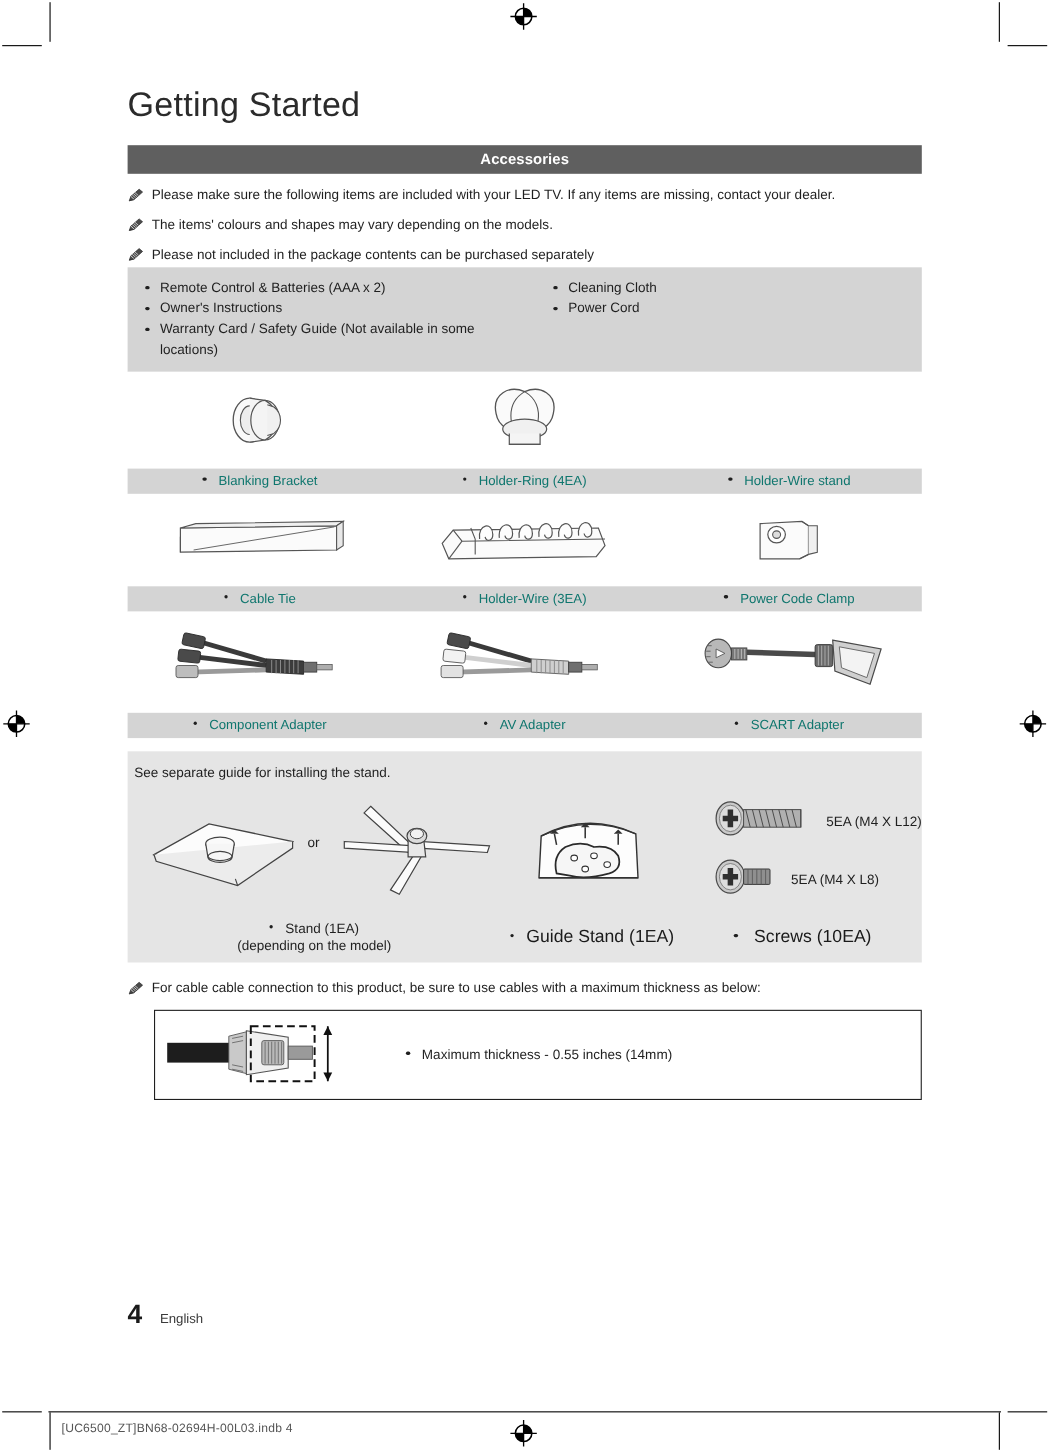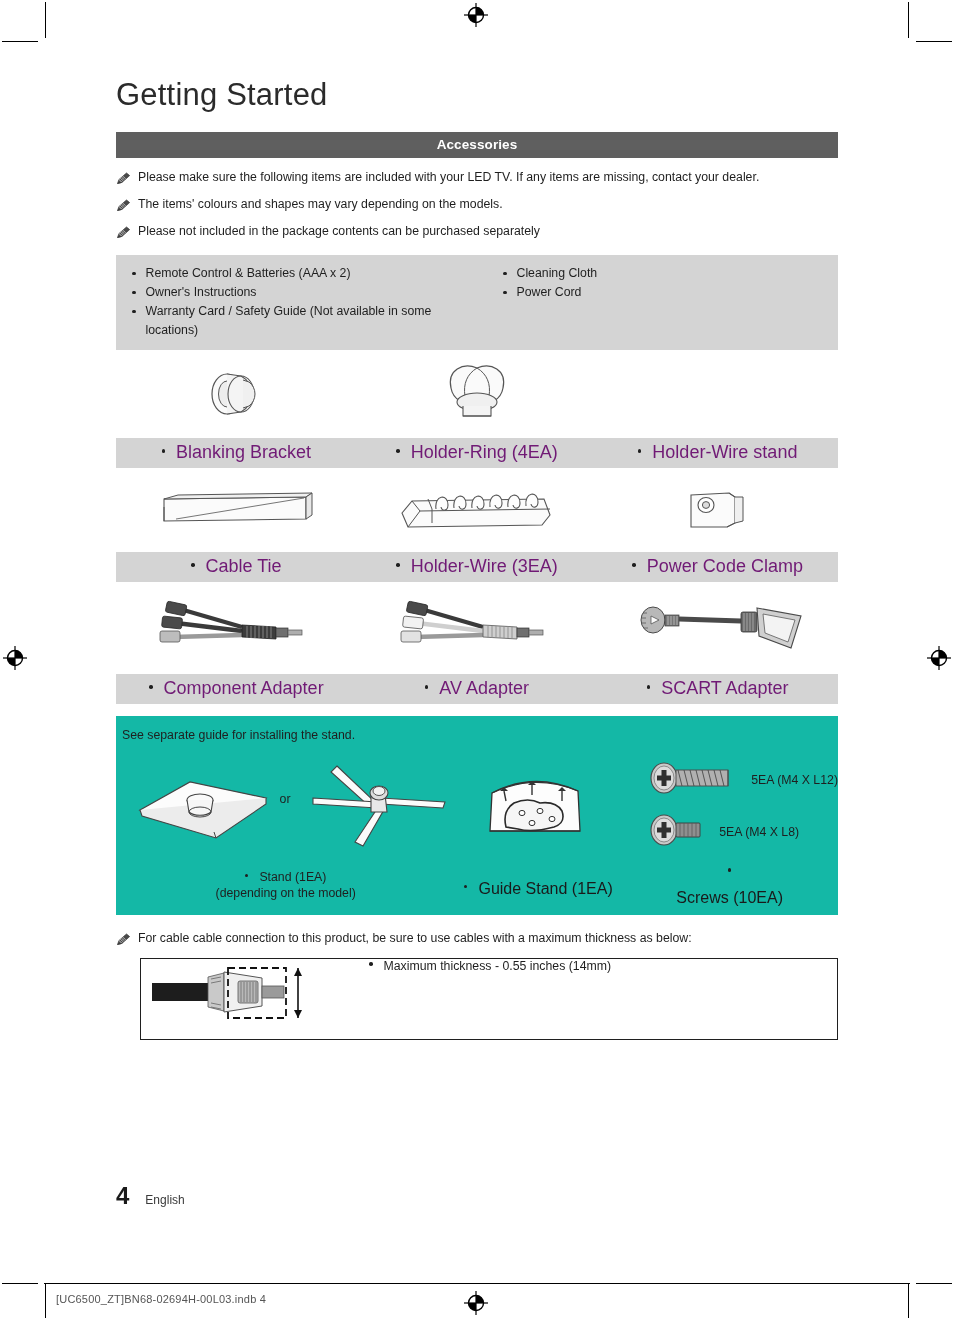--- a/index.html
+++ b/index.html
@@ -69,21 +69,20 @@
   .note-text {
     font-size: 12.3px;
     line-height: 1.25;
     color: #1f1f1f;
   }
   .pencil-icon { flex: 0 0 auto; margin-top: 1px; }
 
   
   .items-panel {
     background: #d4d4d4;
-    margin-top: 12px;
     padding: 9px 0 10px 0;
     display: flex;
   }
   .items-col { width: 50%; box-sizing: border-box; padding-left: 16px; }
   .items-col.right { padding-left: 26px; }
   .bullet-li {
     display: flex;
     align-items: baseline;
     gap: 10px;
     font-size: 12.3px;
@@ -115,42 +114,42 @@
     display: flex;
     background: #d4d4d4;
     padding: 4px 0 5px 0;
   }
   .acc-label {
     width: 33.3333%;
     display: flex;
     align-items: center;
     justify-content: center;
     gap: 11px;
-    font-size: 18px;
-    color: #701a75;
+    font-size: 12px;
+    color: #0f766e;
     text-align: center;
   }
 
   .row-h1 { height: 88px; }
   .row-h2 { height: 84px; }
   .row-h3 { height: 92px; }
 
   .bracket-wrap { position: relative; width: 210px; height: 80px; }
   .bracket-screw-note {
     position: absolute;
     left: 44px; bottom: 4px;
     display: flex; align-items: center; gap: 4px;
     font-size: 10.5px;
     color: #1f1f1f;
     white-space: nowrap;
   }
 
   
   .stand-panel {
-    background: #14b8a6;
+    background: #e5e5e5;
     margin-top: 12px;
     padding: 12px 0 8px 0;
     position: relative;
   }
   .stand-note {
     font-size: 12.3px;
     color: #1f1f1f;
     padding-left: 6px;
     margin-bottom: 2px;
   }
@@ -167,38 +166,38 @@
     color: #1f1f1f;
     margin: 0 2px 14px 2px;
   }
   .screws-stack { display: flex; flex-direction: column; gap: 14px; }
   .screw-row { display: flex; align-items: center; gap: 10px; }
   .screw-txt { font-size: 12.3px; color: #1f1f1f; white-space: nowrap; }
 
   .stand-labels { display: flex; padding-top: 2px; }
   .stand-lab-a { width: 47%; text-align: center; }
   .stand-lab-b { width: 23%; display: flex; align-items: center; justify-content: center; gap: 11px; }
-  .stand-lab-c { width: 30%; display: flex; align-items: center; justify-content: center; gap: 15px; flex-direction: column; }
+  .stand-lab-c { width: 30%; display: flex; align-items: center; justify-content: center; gap: 15px; }
   .lab-line {
     display: flex; align-items: center; justify-content: center; gap: 11px;
     font-size: 12.3px; color: #1f1f1f;
   }
   .lab-sub { font-size: 12.3px; color: #1f1f1f; margin-top: 2px; }
 
   
   .cable-note { margin-top: 16px; }
   .cable-box {
     margin-top: 8px;
     margin-left: 24px;
     width: 698px;
     height: 82px;
     border: 1px solid #1f1f1f;
     box-sizing: border-box;
     display: flex;
-    align-items: flex-start;
+    align-items: center;
   }
   .cable-fig { width: 228px; display: flex; align-items: center; justify-content: center; }
   .cable-txt {
     display: flex; align-items: center; gap: 11px;
     font-size: 12.3px; color: #1f1f1f;
   }
 
   
   .page-num-row {
     position: absolute;

